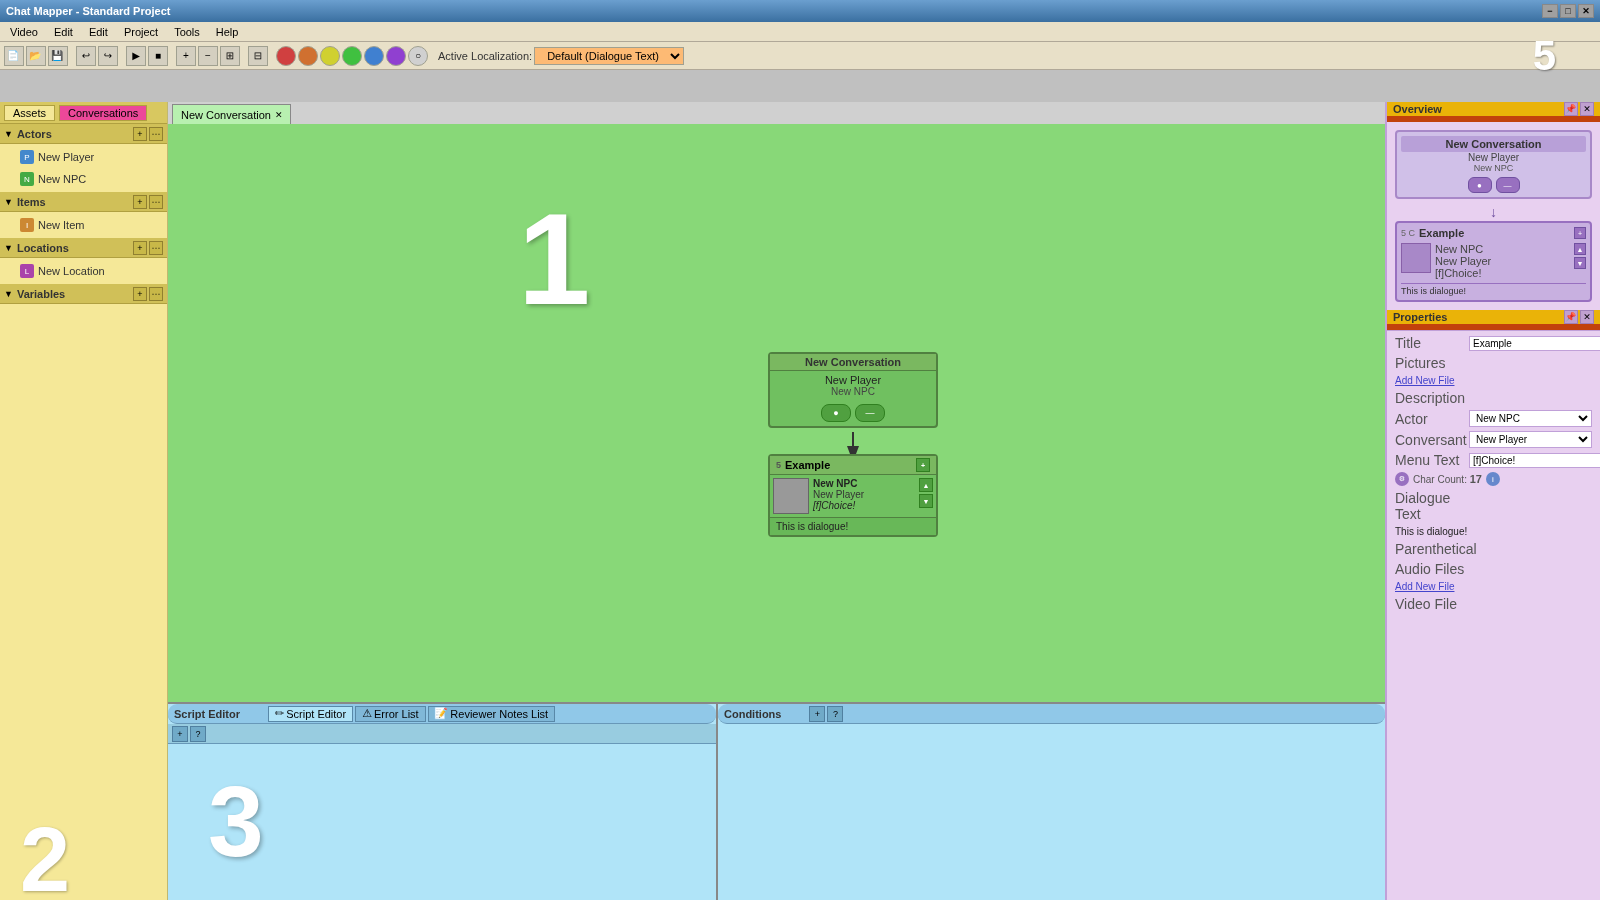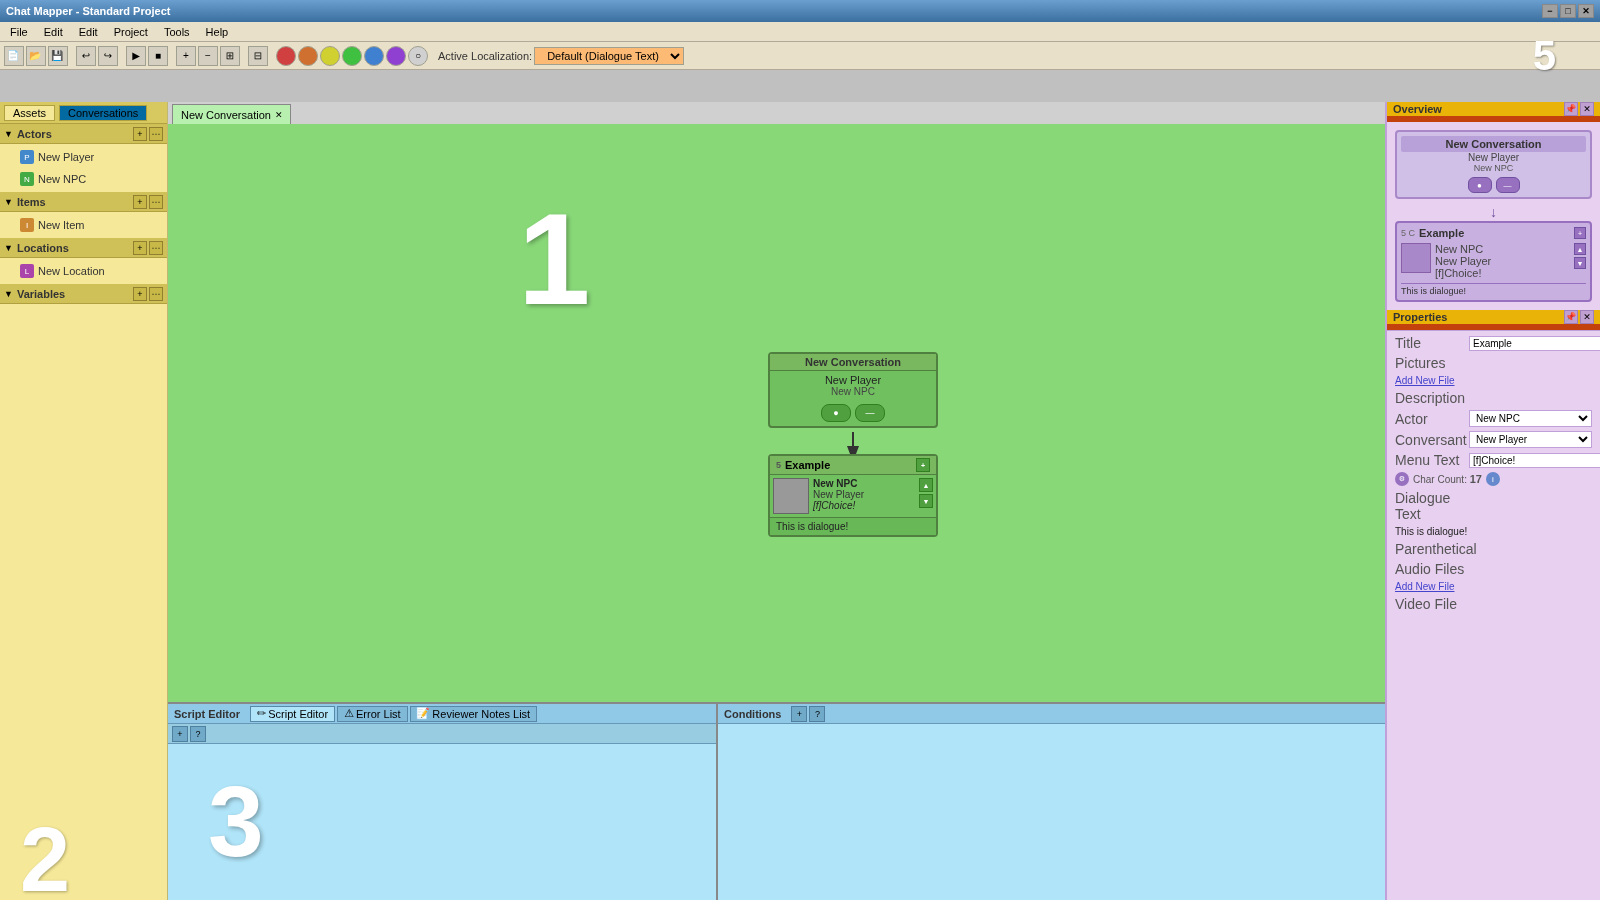--- a/index.html
+++ b/index.html
@@ -115,21 +115,21 @@
       background: #d8c860;
       display: flex;
       align-items: center;
       padding: 0 4px;
       gap: 4px;
       border-bottom: 1px solid #b0a040;
     }
     .panel-tab-btn {
       padding: 1px 8px;
       border: 1px solid #b0a040;
-      background: #0369a1;
+      background: #ec4899;
       cursor: pointer;
       font-size: 11px;
     }
     .panel-tab-btn.active { background: #f5e898; }
 
     .section-header {
       height: 20px;
       background: #d0c058;
       display: flex;
       align-items: center;
@@ -339,21 +339,22 @@
       flex-direction: column;
     }
 
     .bottom-panel-header {
       height: 20px;
       background: #90c8e8;
       display: flex;
       align-items: center;
       padding: 0 6px;
       border-bottom: 1px solid #6898b8;
-      gap: 2px;
+      gap: 20px;
+      border-radius: 9px;
     }
     .bottom-panel-title { font-size: 11px; font-weight: bold; color: #333; }
     .bottom-panel-tabs {
       display: flex;
       gap: 2px;
       margin-left: 8px;
     }
     .bottom-tab {
       padding: 0 6px;
       height: 16px;
@@ -614,21 +615,21 @@
 <div id="titlebar">
   <span>Chat Mapper - Standard Project</span>
   <div id="titlebar-controls">
     <div class="title-btn">−</div>
     <div class="title-btn">□</div>
     <div class="title-btn">✕</div>
   </div>
 </div>
 
 <div id="menubar">
-  <span class="menu-item">File</span>
+  <span class="menu-item">Video</span>
   <span class="menu-item">Edit</span>
   <span class="menu-item">Edit</span>
   <span class="menu-item">Project</span>
   <span class="menu-item">Tools</span>
   <span class="menu-item">Help</span>
 </div>
 
 <div id="toolbar">
   <div class="toolbar-btn">📄</div>
   <div class="toolbar-btn">📂</div>

